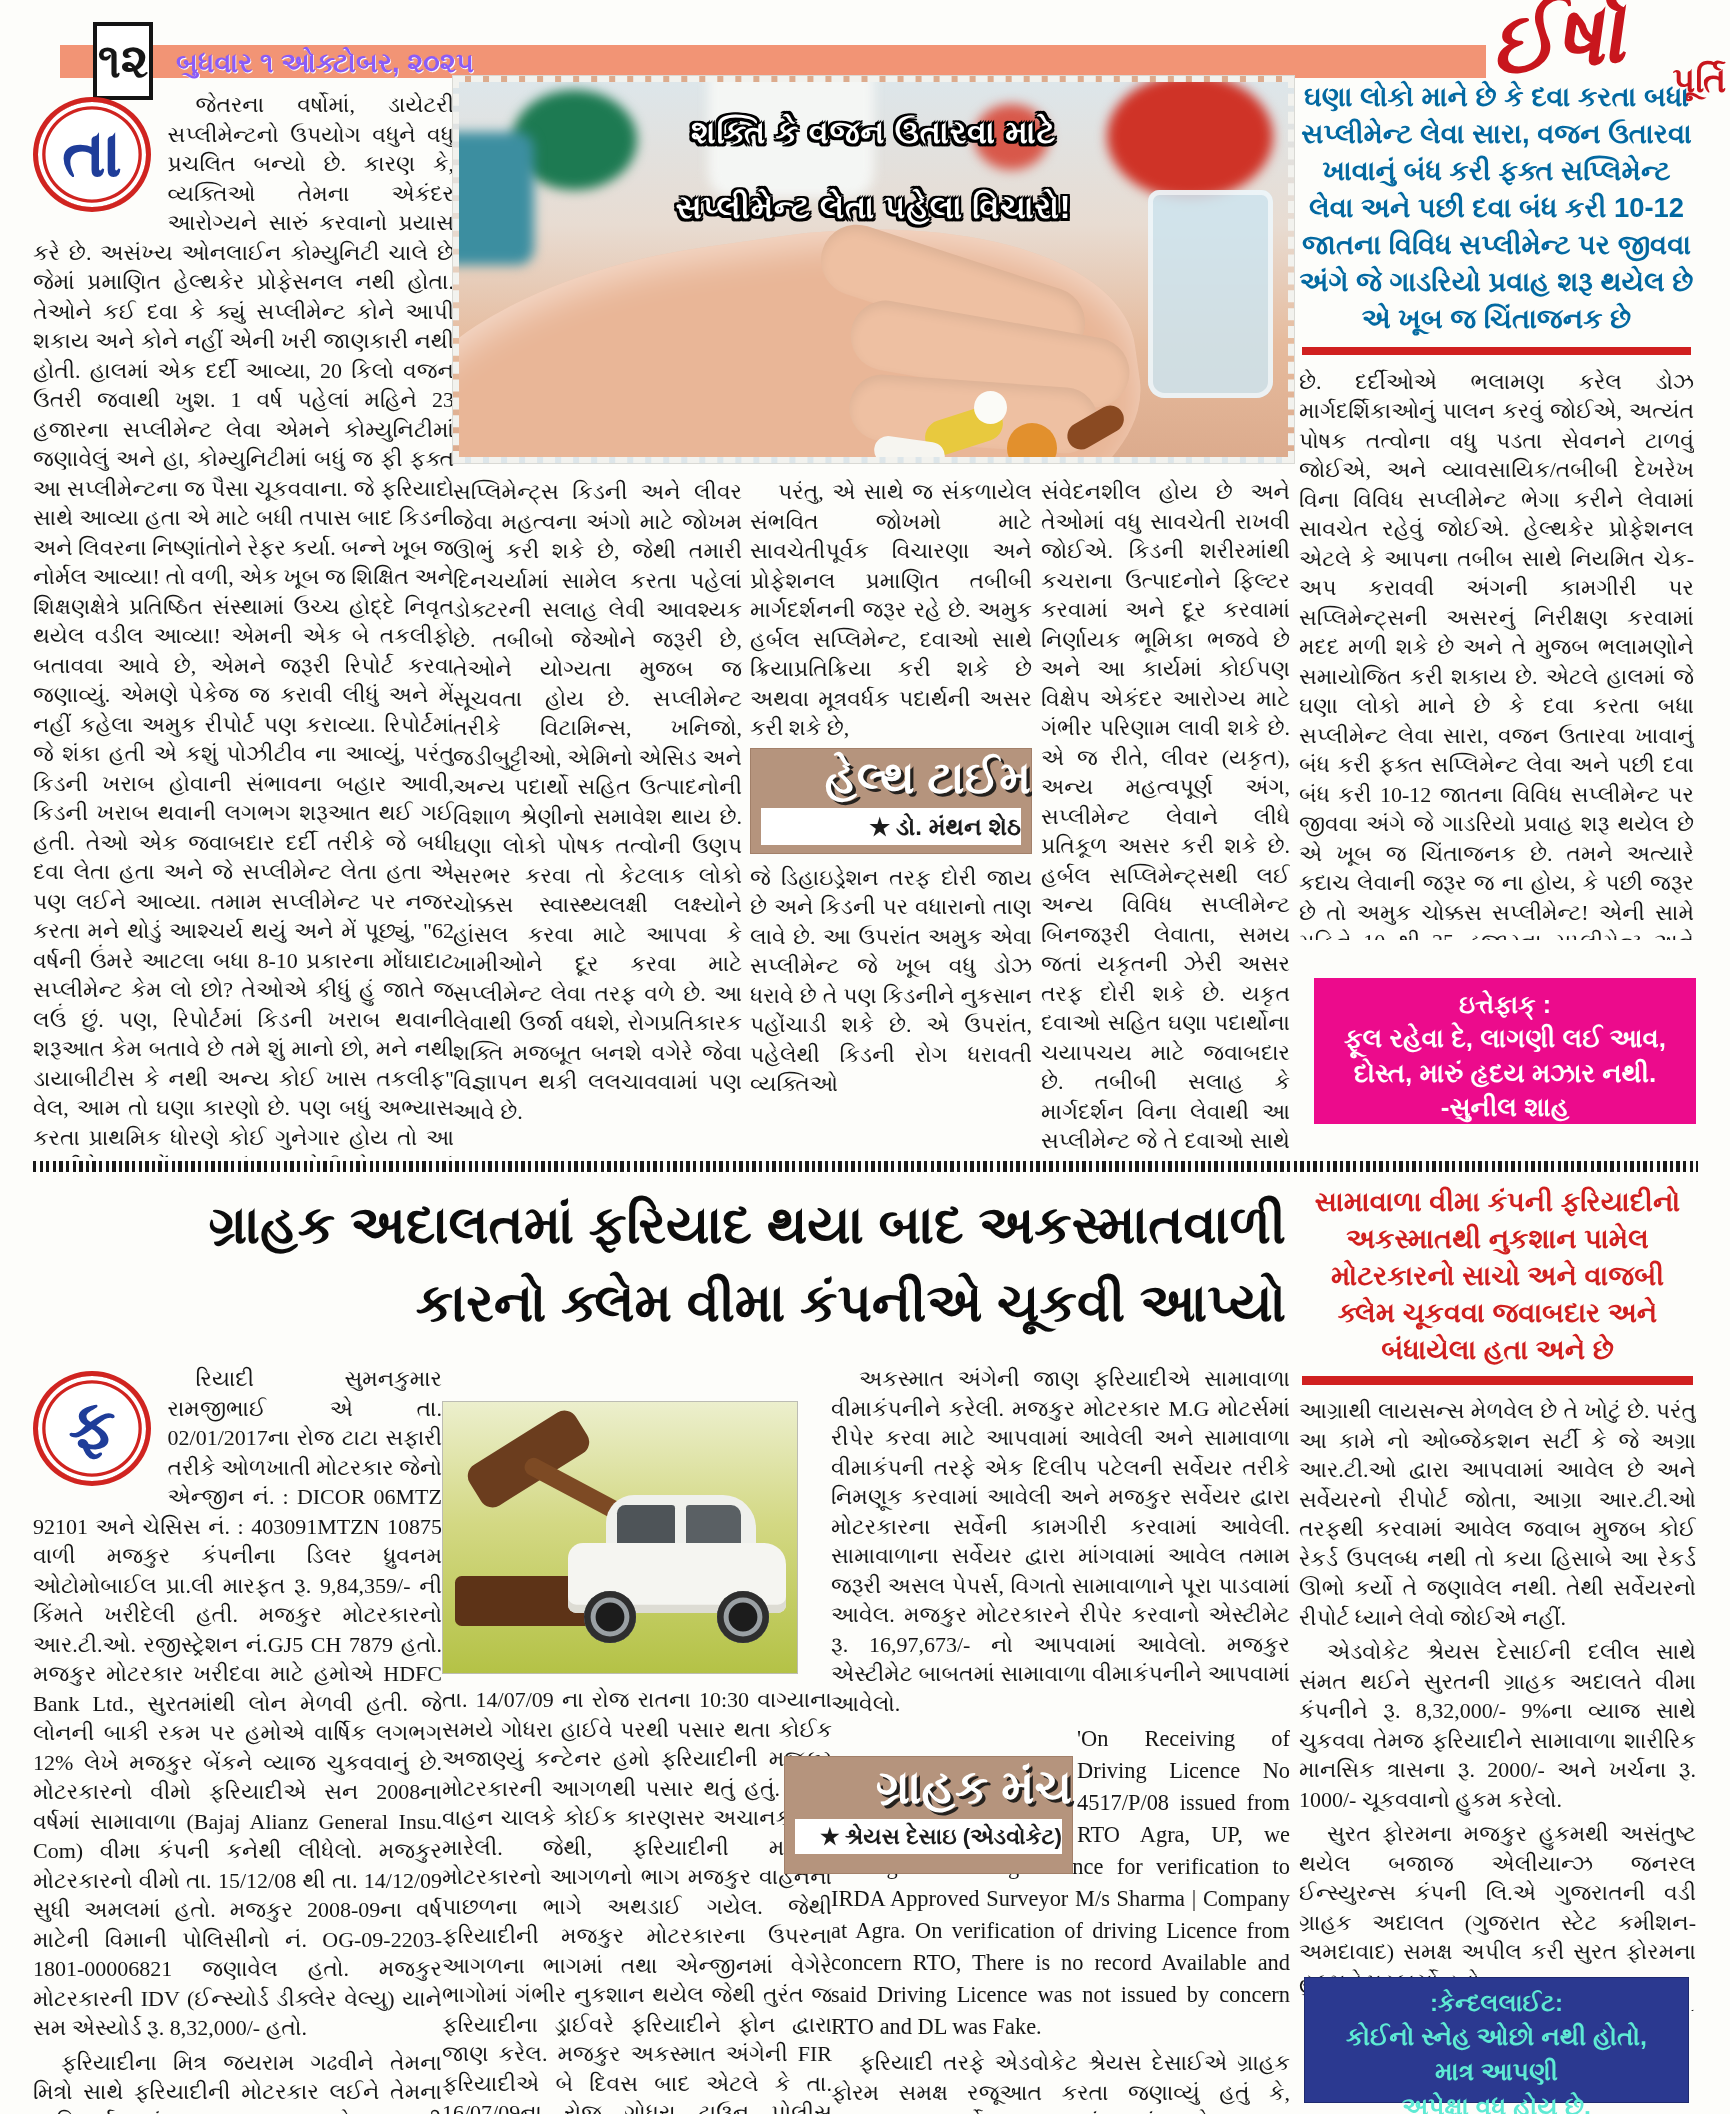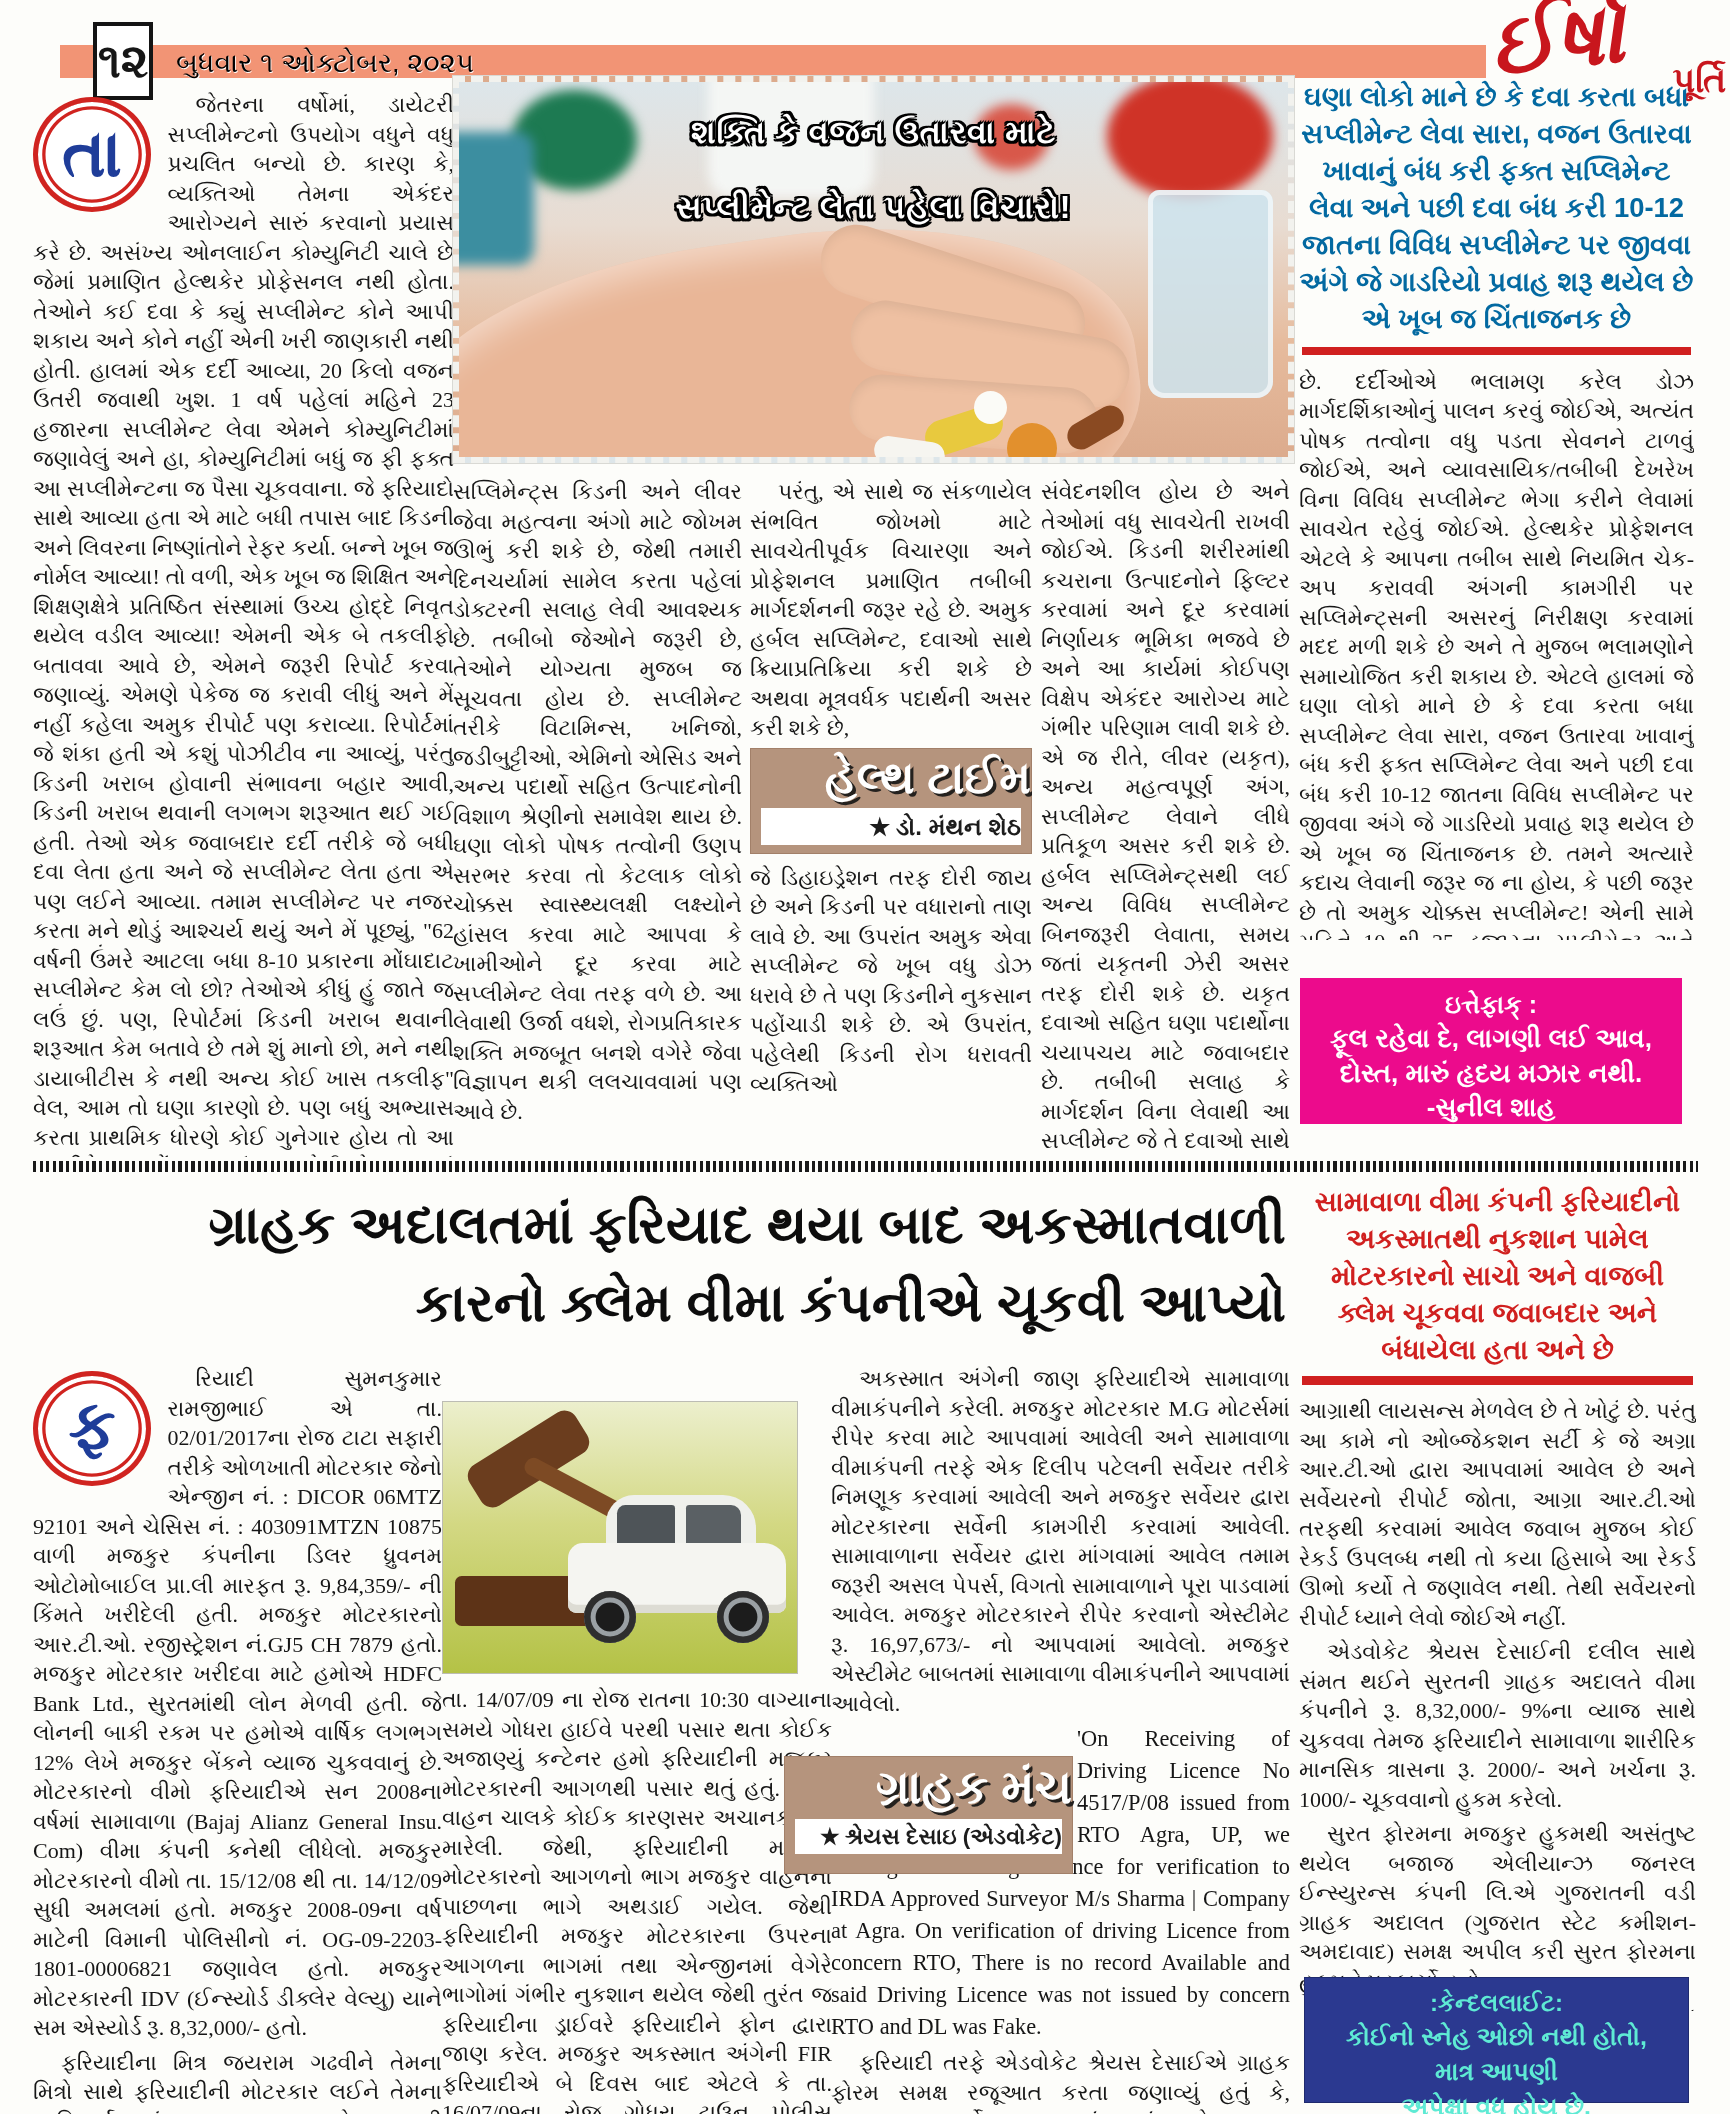--- a/index.html
+++ b/index.html
@@ -3,22 +3,22 @@
 <meta charset="utf-8">
 <style>
   html,body{margin:0;padding:0;background:#888;}
   .page{position:relative;width:1730px;height:2114px;background:#fdfdfa;overflow:hidden;
         font-family:"Liberation Serif","DejaVu Serif",serif;color:#161616;}
   .abs{position:absolute;}
   
   .hbar{left:60px;top:45px;width:1426px;height:33px;background:#f2947202;background:#f29475;}
   .pgbox{left:93px;top:21.6px;width:60px;height:78px;background:#fff;border:4.2px solid #141414;
          box-sizing:border-box;text-align:center;font-size:47px;font-weight:bold;line-height:70px;}
-  .hdate{left:176px;top:47px;font-family:"Liberation Sans",sans-serif;font-size:27.4px;font-weight:normal;
-         color:#000000;text-shadow:0.8px 0.8px 0 #fff;}
+  .hdate{left:176px;top:47px;font-family:"Liberation Sans",sans-serif;font-size:27.4px;font-weight:bold;
+         color:#8b5cf6;text-shadow:0.8px 0.8px 0 #fff;}
   .masthead{left:1485px;top:0px;width:243px;height:104px;}
   .mast-script{position:absolute;left:5px;top:-11.6px;font-size:85px;color:#c8161d;font-style:italic;
          font-weight:bold;font-family:"DejaVu Serif",serif;transform:rotate(-6deg);}
   .mast-suffix{position:absolute;right:1.7px;bottom:3.3px;font-size:35px;color:#c8161d;font-weight:bold;}
   
   .body-txt{font-size:22px;line-height:29.5px;text-align:justify;}
   .body-txt p{margin:0 0 5px 0;text-indent:28px;}
   .col{overflow:hidden;}
   
   .dropcap{float:left;width:118px;height:115px;margin:6.6px 16.6px 6.6px 0;border:5.8px solid #d02420;
@@ -152,21 +152,21 @@
   <div class="abs col body-txt" style="left:1041px;top:477px;width:249px;height:675px;">
     <p style="text-indent:0;">સંવેદનશીલ હોય છે અને તેઓમાં વધુ સાવચેતી રાખવી જોઈએ. કિડની શરીરમાંથી કચરાના ઉત્પાદનોને ફિલ્ટર કરવામાં અને દૂર કરવામાં નિર્ણાયક ભૂમિકા ભજવે છે અને આ કાર્યમાં કોઈપણ વિક્ષેપ એકંદર આરોગ્ય માટે ગંભીર પરિણામ લાવી શકે છે. એ જ રીતે, લીવર (યકૃત), અન્ય મહત્વપૂર્ણ અંગ, સપ્લીમેન્ટ લેવાને લીધે પ્રતિકૂળ અસર કરી શકે છે. હર્બલ સપ્લિમેન્ટ્સથી લઈ અન્ય વિવિધ સપ્લીમેન્ટ બિનજરૂરી લેવાતા, સમય જતાં યકૃતની ઝેરી અસર તરફ દોરી શકે છે. યકૃત દવાઓ સહિત ઘણા પદાર્થોના ચયાપચય માટે જવાબદાર છે. તબીબી સલાહ કે માર્ગદર્શન વિના લેવાથી આ સપ્લીમેન્ટ જે તે દવાઓ સાથે હાનિકારક ક્રિયાપ્રતિક્રિયા કરવા સક્ષમ છે. જે યકૃતના સ્વાસ્થ્ય સાથે વધુ ચેડા કરી શકે છે. એ ધ્યાન રાખવું કે સીધી રીતે કોઈ ખાસ દવા ચાલતી ન હોય તો બાહ્ય હસ્તક્ષેપની જરૂર નથી. લીવર પોતે જ ડિટોક્સ કરવા પૂરતું છે. સપ્લીમેન્ટ લેવું કે નહીં લેવું, એ અંગે ખાતરી આપી શકે છે. વધુમાં, તેઓ ભલામણો કરતી વખતે ઉંમર, પૂર્વ-અસ્તિત્વમાં રહેલી સ્વાસ્થ્ય પરિસ્થિતિ, ચાલી રહેલ દવાઓ અને જીવનશૈલી જેવા પરિબળોને ધ્યાનમાં લે છે. આ વ્યક્તિગત અભિગમ પ્રતિકૂળ અસરોના જોખમને ઘટાડે છે અને ખાતરી કરે છે કે પસંદ કરેલ સપ્લીમેન્ટ વ્યક્તિની ચોક્કસ જરૂરિયાતો માટે યોગ્ય</p>
   </div>
 
   <div class="abs" style="left:1299px;top:78px;width:395px;height:1073px;">
     <div class="red-intro">ઘણા લોકો માને છે કે દવા કરતા બધા સપ્લીમેન્ટ લેવા સારા, વજન ઉતારવા ખાવાનું બંધ કરી ફક્ત સપ્લિમેન્ટ લેવા અને પછી દવા બંધ કરી 10-12 જાતના વિવિધ સપ્લીમેન્ટ પર જીવવા અંગે જે ગાડરિયો પ્રવાહ શરૂ થયેલ છે એ ખૂબ જ ચિંતાજનક છે</div>
     <div class="redrule" style="margin:10px 3.3px 11.6px 3.3px;"></div>
     <div class="body-txt col" style="height:573px;">
       <p style="text-indent:0;">છે. દર્દીઓએ ભલામણ કરેલ ડોઝ માર્ગદર્શિકાઓનું પાલન કરવું જોઈએ, અત્યંત પોષક તત્વોના વધુ પડતા સેવનને ટાળવું જોઈએ, અને વ્યાવસાયિક/તબીબી દેખરેખ વિના વિવિધ સપ્લીમેન્ટ ભેગા કરીને લેવામાં સાવચેત રહેવું જોઈએ. હેલ્થકેર પ્રોફેશનલ એટલે કે આપના તબીબ સાથે નિયમિત ચેક-અપ કરાવવી અંગની કામગીરી પર સપ્લિમેન્ટ્સની અસરનું નિરીક્ષણ કરવામાં મદદ મળી શકે છે અને તે મુજબ ભલામણોને સમાયોજિત કરી શકાય છે. એટલે હાલમાં જે ઘણા લોકો માને છે કે દવા કરતા બધા સપ્લીમેન્ટ લેવા સારા, વજન ઉતારવા ખાવાનું બંધ કરી ફક્ત સપ્લિમેન્ટ લેવા અને પછી દવા બંધ કરી 10-12 જાતના વિવિધ સપ્લીમેન્ટ પર જીવવા અંગે જે ગાડરિયો પ્રવાહ શરૂ થયેલ છે એ ખૂબ જ ચિંતાજનક છે. તમને અત્યારે કદાચ લેવાની જરૂર જ ના હોય, કે પછી જરૂર છે તો અમુક ચોક્કસ સપ્લીમેન્ટ! એની સામે મહિને 10 થી 25 હજારના સપ્લીમેન્ટ અને યોગ્યતા ધરાવતા તબીબના સલાહ સૂચન વિના લેવા એ તમારી પોતાની જાત સાથે છેતરપિંડી કરવા જેવું છે. બાકી તો પોતાના શરીર સાથે જ પ્રયોગો કરવા હોય તો ક્યાં કોઈ રોક-ટોક છે! બસ એ ધ્યાન રાખજો કે લિવર અને કિડની બહુ જ મોંઘા પડે છે અને આ પેલા નોન ક્વોલિફાયડ્ ટ્રેનર અને કોમ્યુનિટી વાળાને યાદ ચોક્કસ કરવા.</p>
     </div>
-    <div class="abs pinkbox" style="left:1px;top:900px;width:382px;height:146px;">
+    <div class="abs pinkbox" style="left:15px;top:900px;width:382px;height:146px;">
       <div class="pb-title">ઇત્તેફાક્ :</div>
       <div class="pb-line">ફૂલ રહેવા દે, લાગણી લઈ આવ,</div>
       <div class="pb-line">દોસ્ત, મારું હૃદય મઝાર નથી.</div>
       <div class="pb-author">-સુનીલ શાહ</div>
     </div>
   </div>
 
   <div class="abs divider"></div>
 
   <div class="abs headline2">

